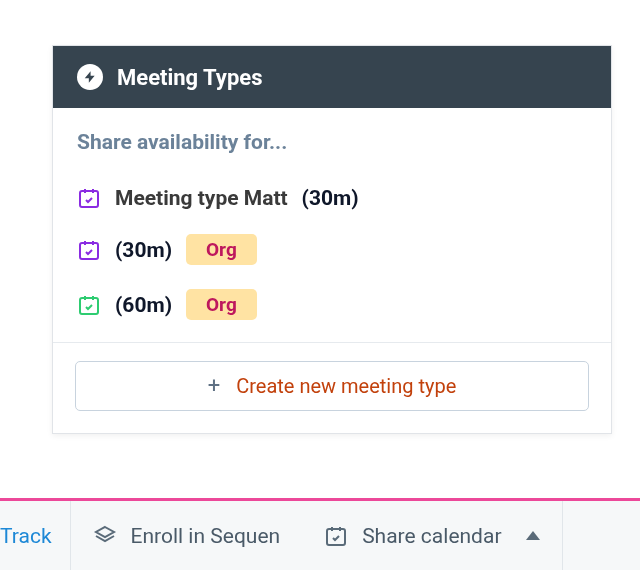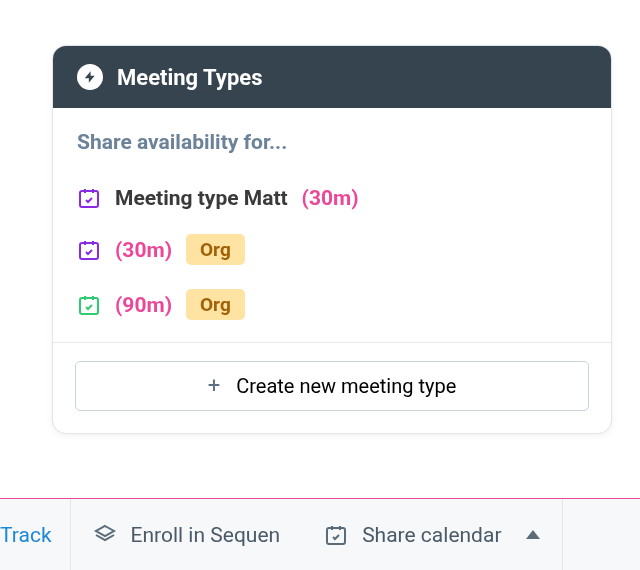--- a/index.html
+++ b/index.html
@@ -11,21 +11,21 @@
       position: relative;
       overflow: hidden;
     }
     .panel {
       position: absolute;
       left: 52px;
       top: 45px;
       width: 560px;
       background: #ffffff;
       border: 1px solid #e1e4e8;
-      border-radius: 14px;
+      border-radius: 0;
       box-shadow: 0 2px 6px rgba(0,0,0,0.06);
       overflow: hidden;
     }
     .panel-header {
       background: #36444f;
       padding: 18px 24px;
       display: flex;
       align-items: center;
       gap: 14px;
     }
@@ -63,28 +63,28 @@
     .cal-icon {
       width: 24px;
       height: 24px;
       flex-shrink: 0;
     }
     .meeting-name {
       color: #3a3a3a;
       font-size: 21px;
     }
     .meeting-duration {
-      color: #ec4899;
+      color: #0f172a;
       font-size: 21px;
     }
     .org-badge {
       background: #ffe3a3;
-      color: #a16207;
+      color: #be185d;
       font-size: 19px;
-      padding: 4px 14px;
+      padding: 4px 20px;
       border-radius: 5px;
     }
     .divider {
       height: 1px;
       background: #e6eaee;
       margin-top: 10px;
     }
     .create-wrap {
       padding: 18px 22px 22px 22px;
     }
@@ -100,31 +100,31 @@
       gap: 16px;
       cursor: pointer;
     }
     .create-btn .plus {
       color: #5f7184;
       font-size: 22px;
       font-weight: 400;
       line-height: 1;
     }
     .create-btn .label {
-      color: #000000;
+      color: #c2410c;
       font-size: 20px;
     }
     .toolbar {
       position: absolute;
       left: 0;
       bottom: 0;
       width: 640px;
       height: 72px;
       background: #f6f8f9;
-      border-top: 1px solid #ec4899;
+      border-top: 3px solid #ec4899;
       display: flex;
       align-items: center;
     }
     .toolbar-item {
       display: flex;
       align-items: center;
       height: 100%;
       padding: 0 22px;
       border-right: 1px solid #e1e6ea;
       gap: 14px;
@@ -182,21 +182,21 @@
       <span class="meeting-duration">(30m)</span>
       <span class="org-badge">Org</span>
     </div>
 
     <div class="meeting-row">
       <svg class="cal-icon" viewBox="0 0 24 24" fill="none" stroke="#2ecc71" stroke-width="2">
         <rect x="3" y="5" width="18" height="16" rx="2"></rect>
         <path d="M8 3v4M16 3v4"></path>
         <path d="M9 14l2 2 4-4"></path>
       </svg>
-      <span class="meeting-duration">(90m)</span>
+      <span class="meeting-duration">(60m)</span>
       <span class="org-badge">Org</span>
     </div>
   </div>
 
   <div class="divider"></div>
 
   <div class="create-wrap">
     <div class="create-btn">
       <span class="plus">+</span>
       <span class="label">Create new meeting type</span>

